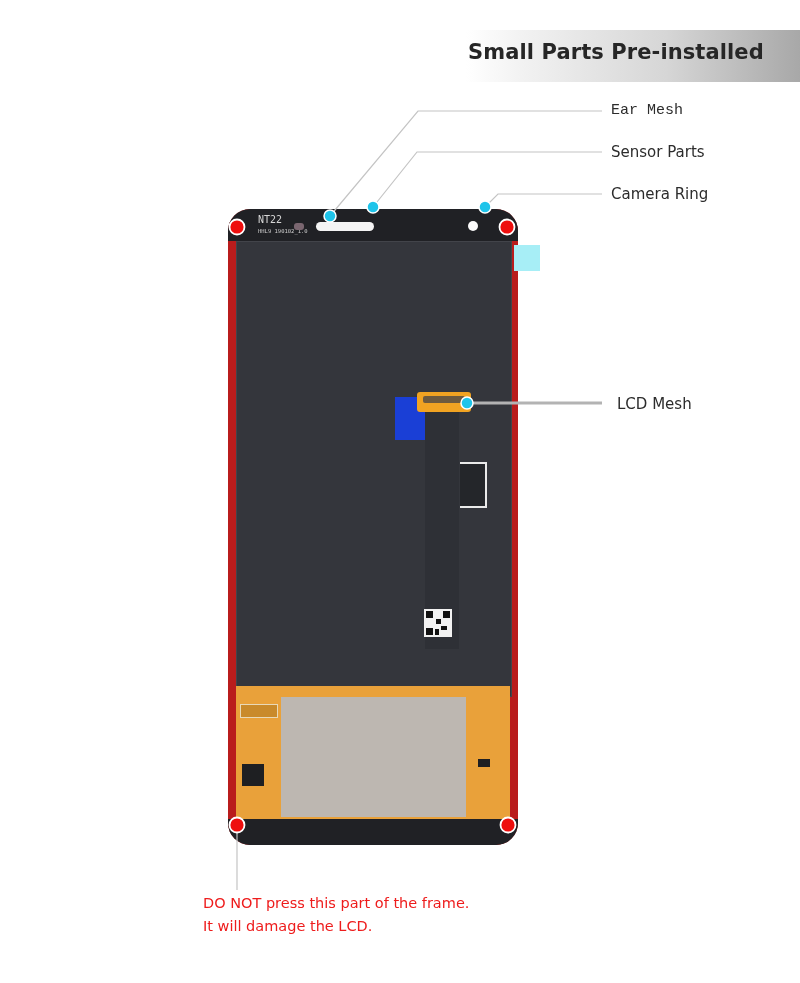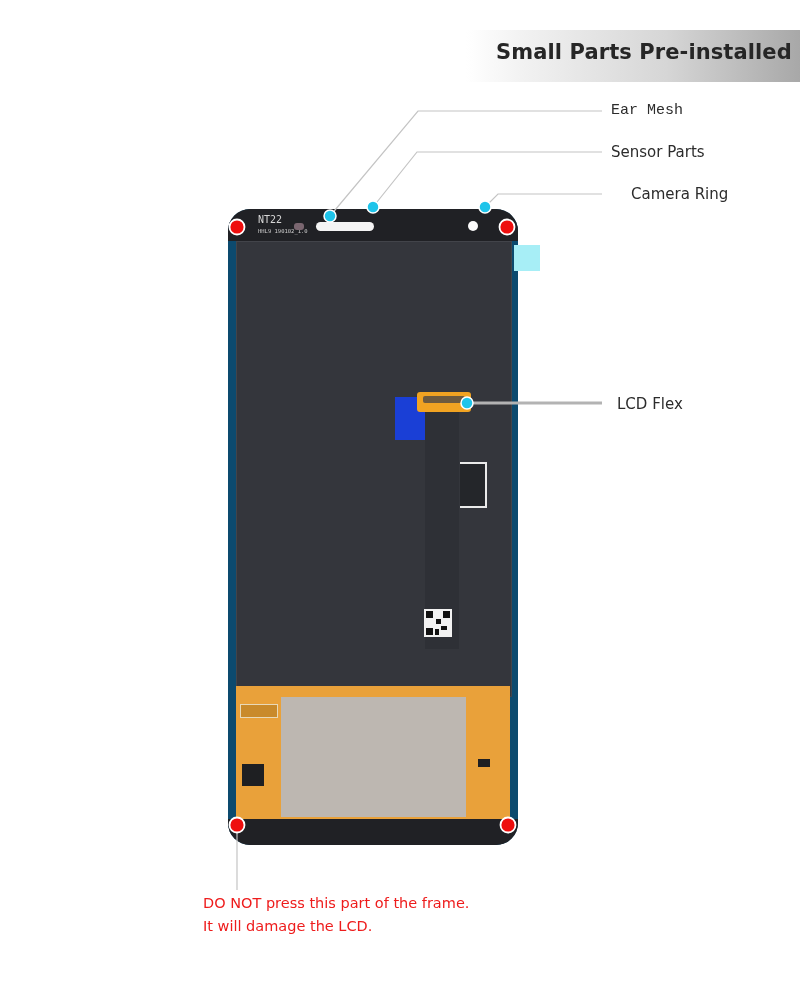--- a/index.html
+++ b/index.html
@@ -1,23 +1,23 @@
 <!DOCTYPE html>
 <html><head>
 <meta charset="utf-8">
 <style>
   html,body{margin:0;padding:0;background:#ffffff;}
   body{width:800px;height:983px;position:relative;overflow:hidden;font-family:"DejaVu Sans","Liberation Sans",sans-serif;}
   .banner{position:absolute;left:466px;top:30px;width:334px;height:52px;
     background:linear-gradient(90deg,#ffffff 0%,#f1f1f1 18%,#d6d6d6 60%,#a8a8a8 100%);}
-  .banner-text{position:absolute;left:496px;top:40px;font-size:21px;font-weight:600;color:#262626;letter-spacing:0.1px;white-space:nowrap;}
+  .banner-text{position:absolute;left:468px;top:40px;font-size:21px;font-weight:600;color:#262626;letter-spacing:0.1px;white-space:nowrap;}
   .label{position:absolute;font-size:15px;color:#2c2c2c;white-space:nowrap;}
   .warn{position:absolute;left:203px;font-size:14.5px;color:#ee1c1c;white-space:nowrap;}
   svg.overlay{position:absolute;left:0;top:0;}
-  .panel{position:absolute;left:228px;top:209px;width:290px;height:636px;background:#0c4a6e;border-radius:22px 22px 22px 22px;}
+  .panel{position:absolute;left:228px;top:209px;width:290px;height:636px;background:#b91c1c;border-radius:22px 22px 22px 22px;}
   .panel-topbar{position:absolute;left:0;top:0;width:100%;height:32px;background:#202125;border-radius:22px 22px 0 0;}
   .screen{position:absolute;left:8px;top:32px;width:274px;height:454px;background:#34363c;border:1px solid #42444a;}
   .nt22{position:absolute;left:30px;top:5px;font-size:10px;color:#d6d6d6;font-family:"DejaVu Sans Mono",monospace;}
   .nt22sub{position:absolute;left:30px;top:19px;font-size:5.5px;color:#cfcfcf;font-family:"DejaVu Sans Mono",monospace;}
   .earslot{position:absolute;left:88px;top:13px;width:58px;height:9px;background:#f4f4f4;border-radius:5px;}
   .sensor{position:absolute;left:66px;top:14px;width:10px;height:7px;background:#7a6670;border-radius:3px;}
   .camhole{position:absolute;left:240px;top:12px;width:10px;height:10px;background:#fbfbfb;border-radius:50%;}
   .bluepad{position:absolute;left:167px;top:188px;width:45px;height:43px;background:#1a3fd6;}
   .orange{background:#f1a322;}
   .lcdflexhead{position:absolute;left:189px;top:183px;width:54px;height:20px;border-radius:3px;}
@@ -88,17 +88,17 @@
   <g fill="#ee0e0e" stroke="#fff" stroke-width="1.8">
     <circle cx="237" cy="227" r="7.5"></circle>
     <circle cx="507" cy="227" r="7.5"></circle>
     <circle cx="237" cy="825" r="7.5"></circle>
     <circle cx="508" cy="825" r="7.5"></circle>
   </g>
 </svg>
 
 <div class="label" style="left:611px;top:102px;font-family:Liberation Mono, monospace;">Ear Mesh</div>
 <div class="label" style="left:611px;top:143px;">Sensor Parts</div>
-<div class="label" style="left:631px;top:185px;">Camera Ring</div>
-<div class="label" style="left:617px;top:395px;">LCD Flex</div>
+<div class="label" style="left:611px;top:185px;">Camera Ring</div>
+<div class="label" style="left:617px;top:395px;">LCD Mesh</div>
 
 <div class="warn" style="top:895px;text-align:right;">DO NOT press this part of the frame.</div>
 <div class="warn" style="top:918px;">It will damage the LCD.</div>
 
 </body></html>

